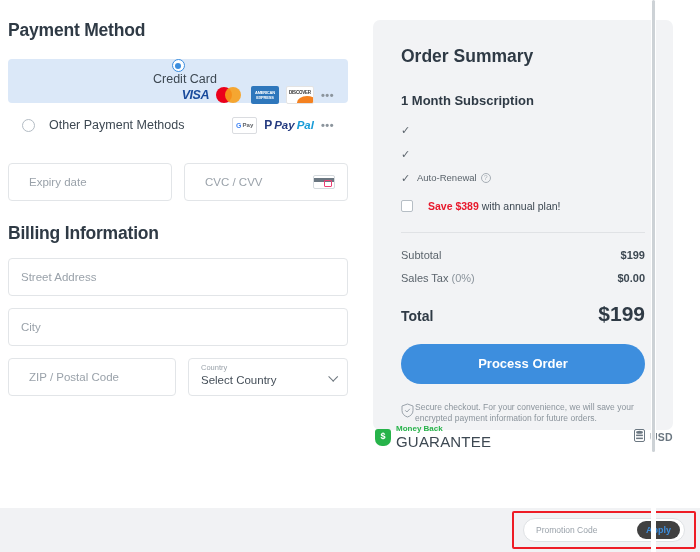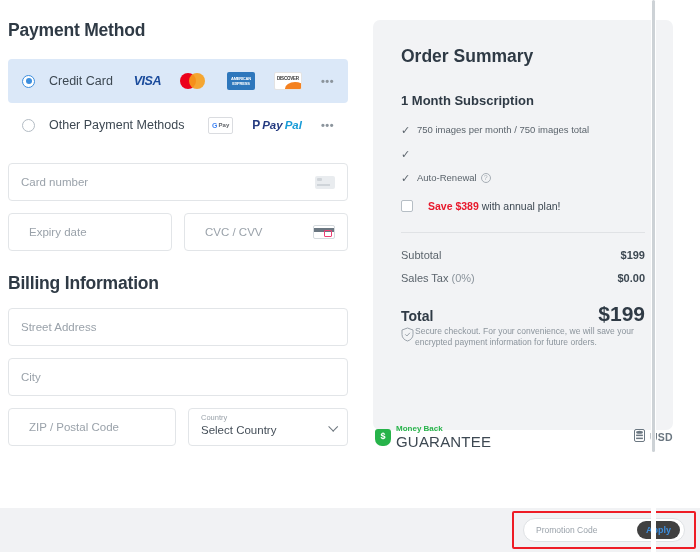--- a/index.html
+++ b/index.html
@@ -19,33 +19,33 @@
   h2.section-title {
     font-size: 17.5px; font-weight: bold; color: #2f3a45;
     margin: 0 0 18px 0; letter-spacing: -0.2px;
   }
   h2.billing-title { margin: 0 0 14px 0; }
 
   .pay-row {
     position: relative; height: 44px; border-radius: 4px;
     display: flex; align-items: center; padding: 0 14px;
   }
-  .pay-row.selected { background: #dbe8f8; }
+  .pay-row.selected { background: #dbe8f8; flex-direction: column; }
   .radio {
     width: 13px; height: 13px; border-radius: 50%;
     border: 1px solid #b3bcc4; background: #fff;
     display: inline-block; position: relative; flex: none;
   }
   .radio.on { border-color: #3c8ede; }
   .radio.on:after {
     content: ""; position: absolute; left: 2.5px; top: 2.5px;
     width: 6px; height: 6px; border-radius: 50%; background: #3c8ede;
   }
   .pay-label { font-size: 12.5px; color: #3d4852; margin-left: 14px; }
-  .pay-logos { margin-left: auto; display: flex; align-items: center; gap: 19px; }
+  .pay-logos { margin-left: auto; display: flex; align-items: center; gap: 7px; }
 
   .logo-visa {
     font-size: 12.5px; font-weight: bold; font-style: italic;
     color: #1a4b9c; letter-spacing: -0.5px;
   }
   .logo-mc { width: 28px; height: 18px; position: relative; }
   .logo-mc i {
     position: absolute; top: 1px; width: 16px; height: 16px; border-radius: 50%;
   }
   .logo-mc i.a { left: 0; background: #eb001b; }
@@ -159,21 +159,21 @@
   .price-val { font-size: 11px; color: #3d4852; font-weight: bold; }
   .total-row { display: flex; justify-content: space-between; align-items: baseline; margin-top: 18px; }
   .total-lbl { font-size: 14px; font-weight: bold; color: #2f3a45; }
   .total-val { font-size: 21px; font-weight: bold; color: #2f3a45; }
 
   .process-btn {
     margin-top: 18px; height: 40px; border-radius: 20px; background: #3d8ede;
     color: #fff; font-size: 13px; font-weight: bold; border: none; width: 100%;
     display: flex; align-items: center; justify-content: center; cursor: pointer;
   }
-  .secure { display: flex; align-items: flex-start; }
+  .secure { display: flex; align-items: flex-start; margin-top: 18px; }
   .shield { width: 14px; flex: none; margin-top: 1px; }
   .secure-txt { font-size: 8.5px; color: #8b949c; line-height: 1.35; }
 
   .badges {
     position: absolute; left: 375px; top: 424px; width: 298px;
     display: flex; align-items: center; justify-content: space-between;
   }
   .mbg { display: flex; align-items: center; gap: 5px; }
   .mbg-shield {
     width: 16px; height: 17px; background: #27b34a; flex: none;
@@ -252,24 +252,20 @@
           <span class="pp-mark">P</span>
             <span class="pp-pay">Pay</span>
             <span class="pp-pal">Pal</span>
         </span>
         <span class="dots">•••</span>
       </span>
     </div>
 
     <div style="height:16px"></div>
 
-    <div class="field mb12">
-      <span class="ph">Card number</span>
-      <span class="ico-card-front"></span>
-    </div>
 
     <div class="row2 mb14">
       <div class="field">
         <span class="ph">Expiry date</span>
       </div>
       <div class="field">
         <span class="ph">CVC / CVV</span>
         <span class="ico-card-back"></span>
       </div>
     </div>
@@ -294,21 +290,20 @@
       </div>
     </div>
   </div>
 
   <div class="summary">
     <h2 class="sum-title">Order Summary</h2>
     <div class="sub-title">1 Month Subscription</div>
 
     <div class="feat">
       <span class="check">✓</span>
-      <span class="feat-txt">750 images per month / 750 images total</span>
     </div>
     <div class="feat">
       <span class="check">✓</span>
     </div>
     <div class="feat">
       <span class="check">✓</span>
       <span class="feat-txt">
         <span>Auto-Renewal</span><span class="help">?</span>
       </span>
     </div>
@@ -329,20 +324,21 @@
     <div class="price-row">
       <span class="price-lbl"><span>Sales Tax </span><span class="muted">(0%)</span></span>
       <span class="price-val">$0.00</span>
     </div>
 
     <div class="total-row">
       <span class="total-lbl">Total</span>
       <span class="total-val">$199</span>
     </div>
 
+    <button class="process-btn">Process Order</button>
 
     <div class="secure">
       <span class="shield">
         <svg width="13" height="15" viewBox="0 0 13 15">
           <path d="M6.5 1 L12 3 V7.5 C12 11 9.5 13 6.5 14 C3.5 13 1 11 1 7.5 V3 Z" fill="none" stroke="#9aa2aa" stroke-width="1"></path>
           <path d="M4.2 7.3 L5.9 9 L8.9 5.8" fill="none" stroke="#9aa2aa" stroke-width="1"></path>
         </svg>
       </span>
       <span class="secure-txt">Secure checkout. For your convenience, we will save your encrypted payment information for future orders.</span>
     </div>

